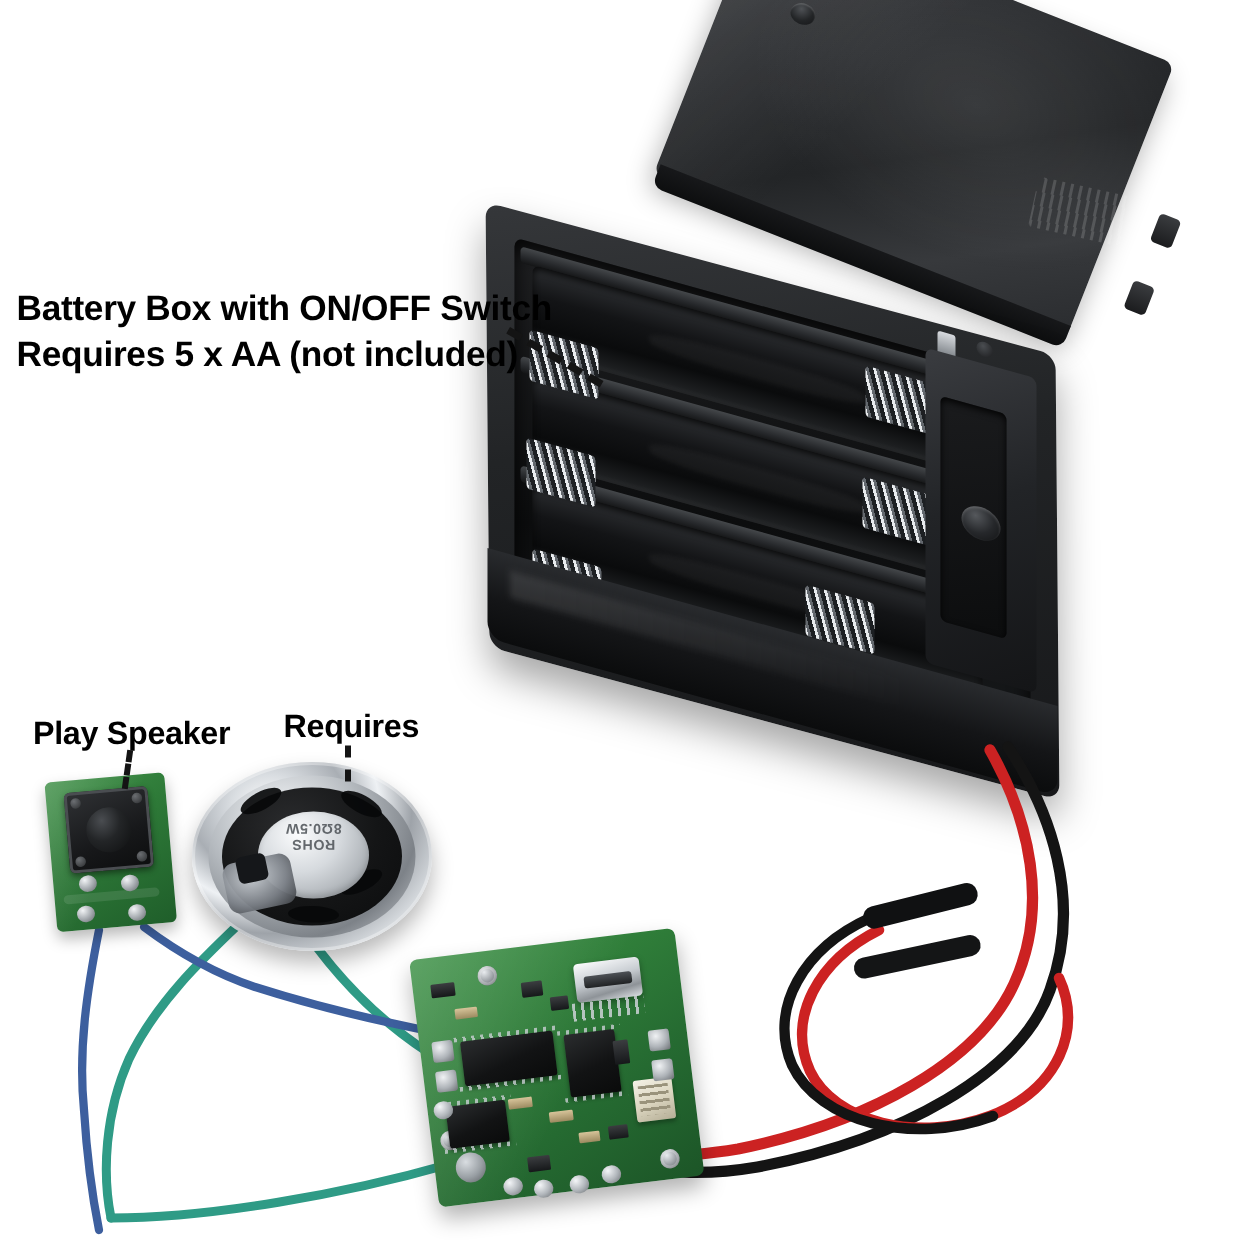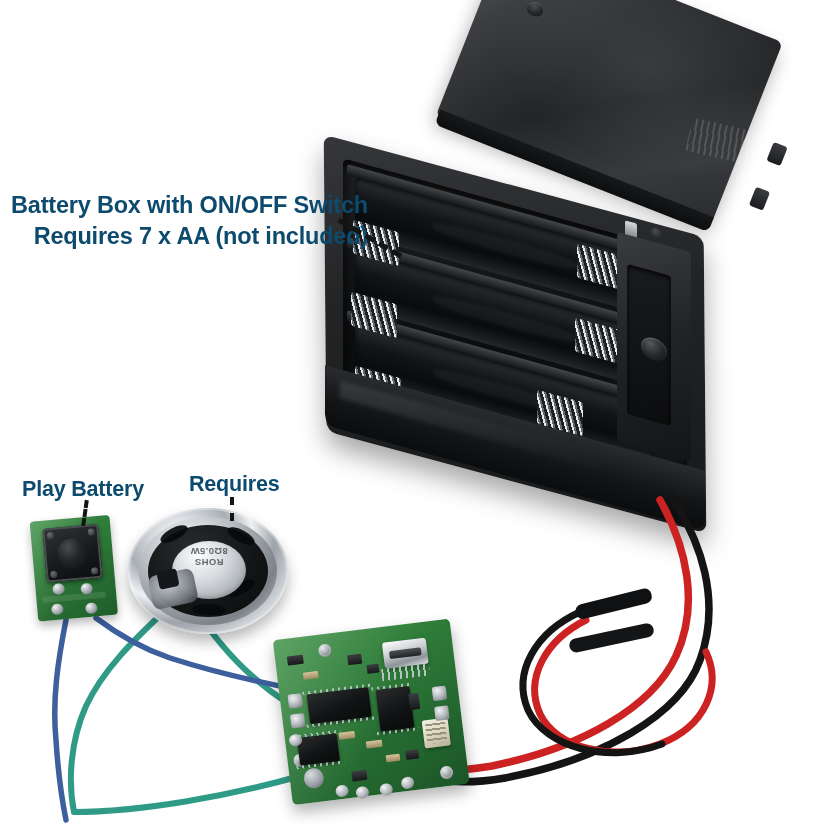--- a/index.html
+++ b/index.html
@@ -1,21 +1,21 @@
 <!DOCTYPE html>
 <html><head>
 <meta charset="utf-8">
 <style>
   html,body{margin:0;padding:0;background:#fff;}
   body{width:831px;height:831px;overflow:hidden;
        font-family:"Liberation Sans",sans-serif;}
   #stage{position:relative;width:831px;height:831px;background:#ffffff;overflow:hidden;}
 
   
-  .anno{position:absolute;color:#0c4a6e;font-weight:bold;letter-spacing:-.2px;white-space:nowrap;text-align:right;}
+  .anno{position:absolute;color:#000000;font-weight:bold;letter-spacing:-.2px;white-space:nowrap;}
   #anno-battery{left:11px;top:190px;font-size:23.5px;line-height:31px;}
   #anno-battery div{display:block;}
   #anno-play{left:22px;top:477px;font-size:21.5px;}
   #anno-speaker{left:189px;top:472px;font-size:21.5px;}
   .dash-h{position:absolute;height:0;border-top:5px dashed #141414;transform-origin:0 0;}
   .dash-v{position:absolute;width:0;border-left:4px dashed #141414;}
 
   
   .obj{position:absolute;}
 
@@ -337,24 +337,24 @@
 
     <div class="solderblob" style="left:44px;top:152px;"></div>
     <div class="solderblob" style="left:64px;top:156px;"></div>
     <div class="solderblob" style="left:88px;top:156px;"></div>
     <div class="solderblob" style="left:110px;top:152px;"></div>
     <div class="solderblob" style="left:4px;top:96px;"></div>
   </div>
 
   <div class="anno" id="anno-battery">
     <div>Battery Box with ON/OFF Switch</div>
-    <div>Requires 7 x AA (not included)</div>
+    <div>Requires 5 x AA (not included)</div>
   </div>
 
   <div class="dash-h" style="left:340px;top:218px;width:72px;transform:rotate(30deg);"></div>
 
-  <div class="anno" id="anno-play">Play Battery</div>
+  <div class="anno" id="anno-play">Play Speaker</div>
   <div class="dash-v" style="left:83px;top:500px;height:26px;transform:rotate(8deg);"></div>
 
   <div class="anno" id="anno-speaker">Requires</div>
   <div class="dash-v" style="left:230px;top:497px;height:24px;"></div>
 
 </div>
 
 </body></html>

